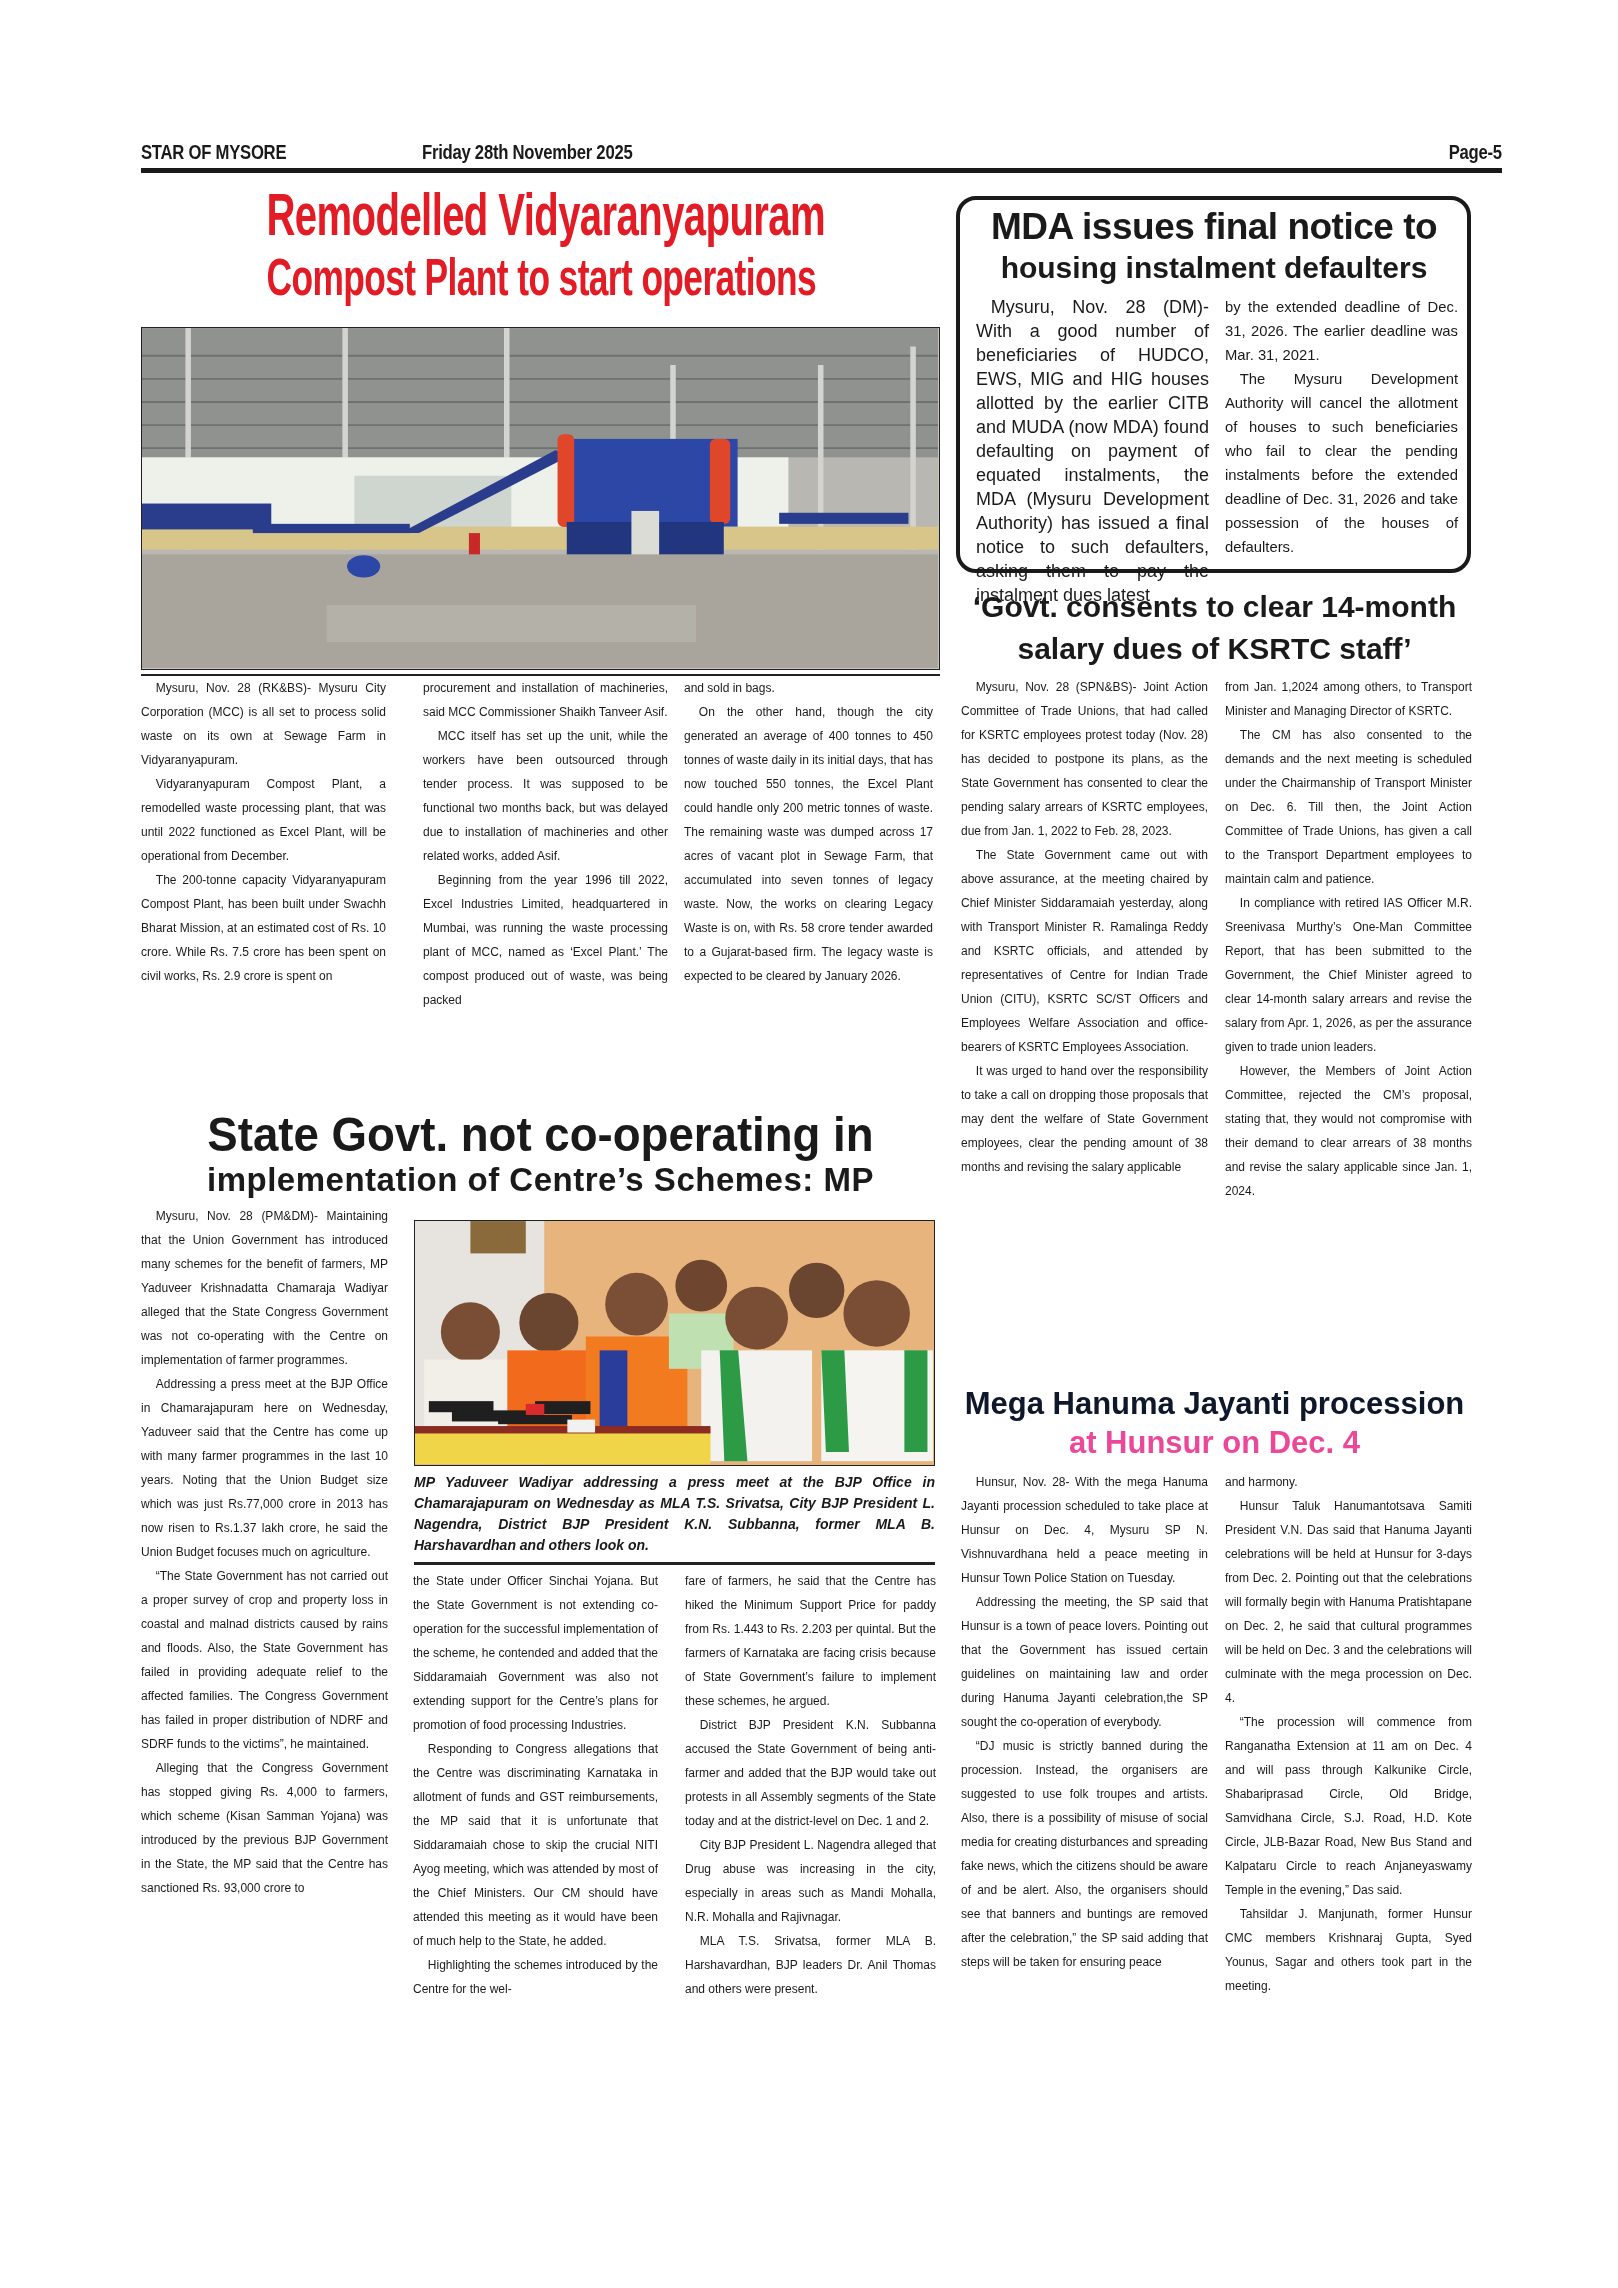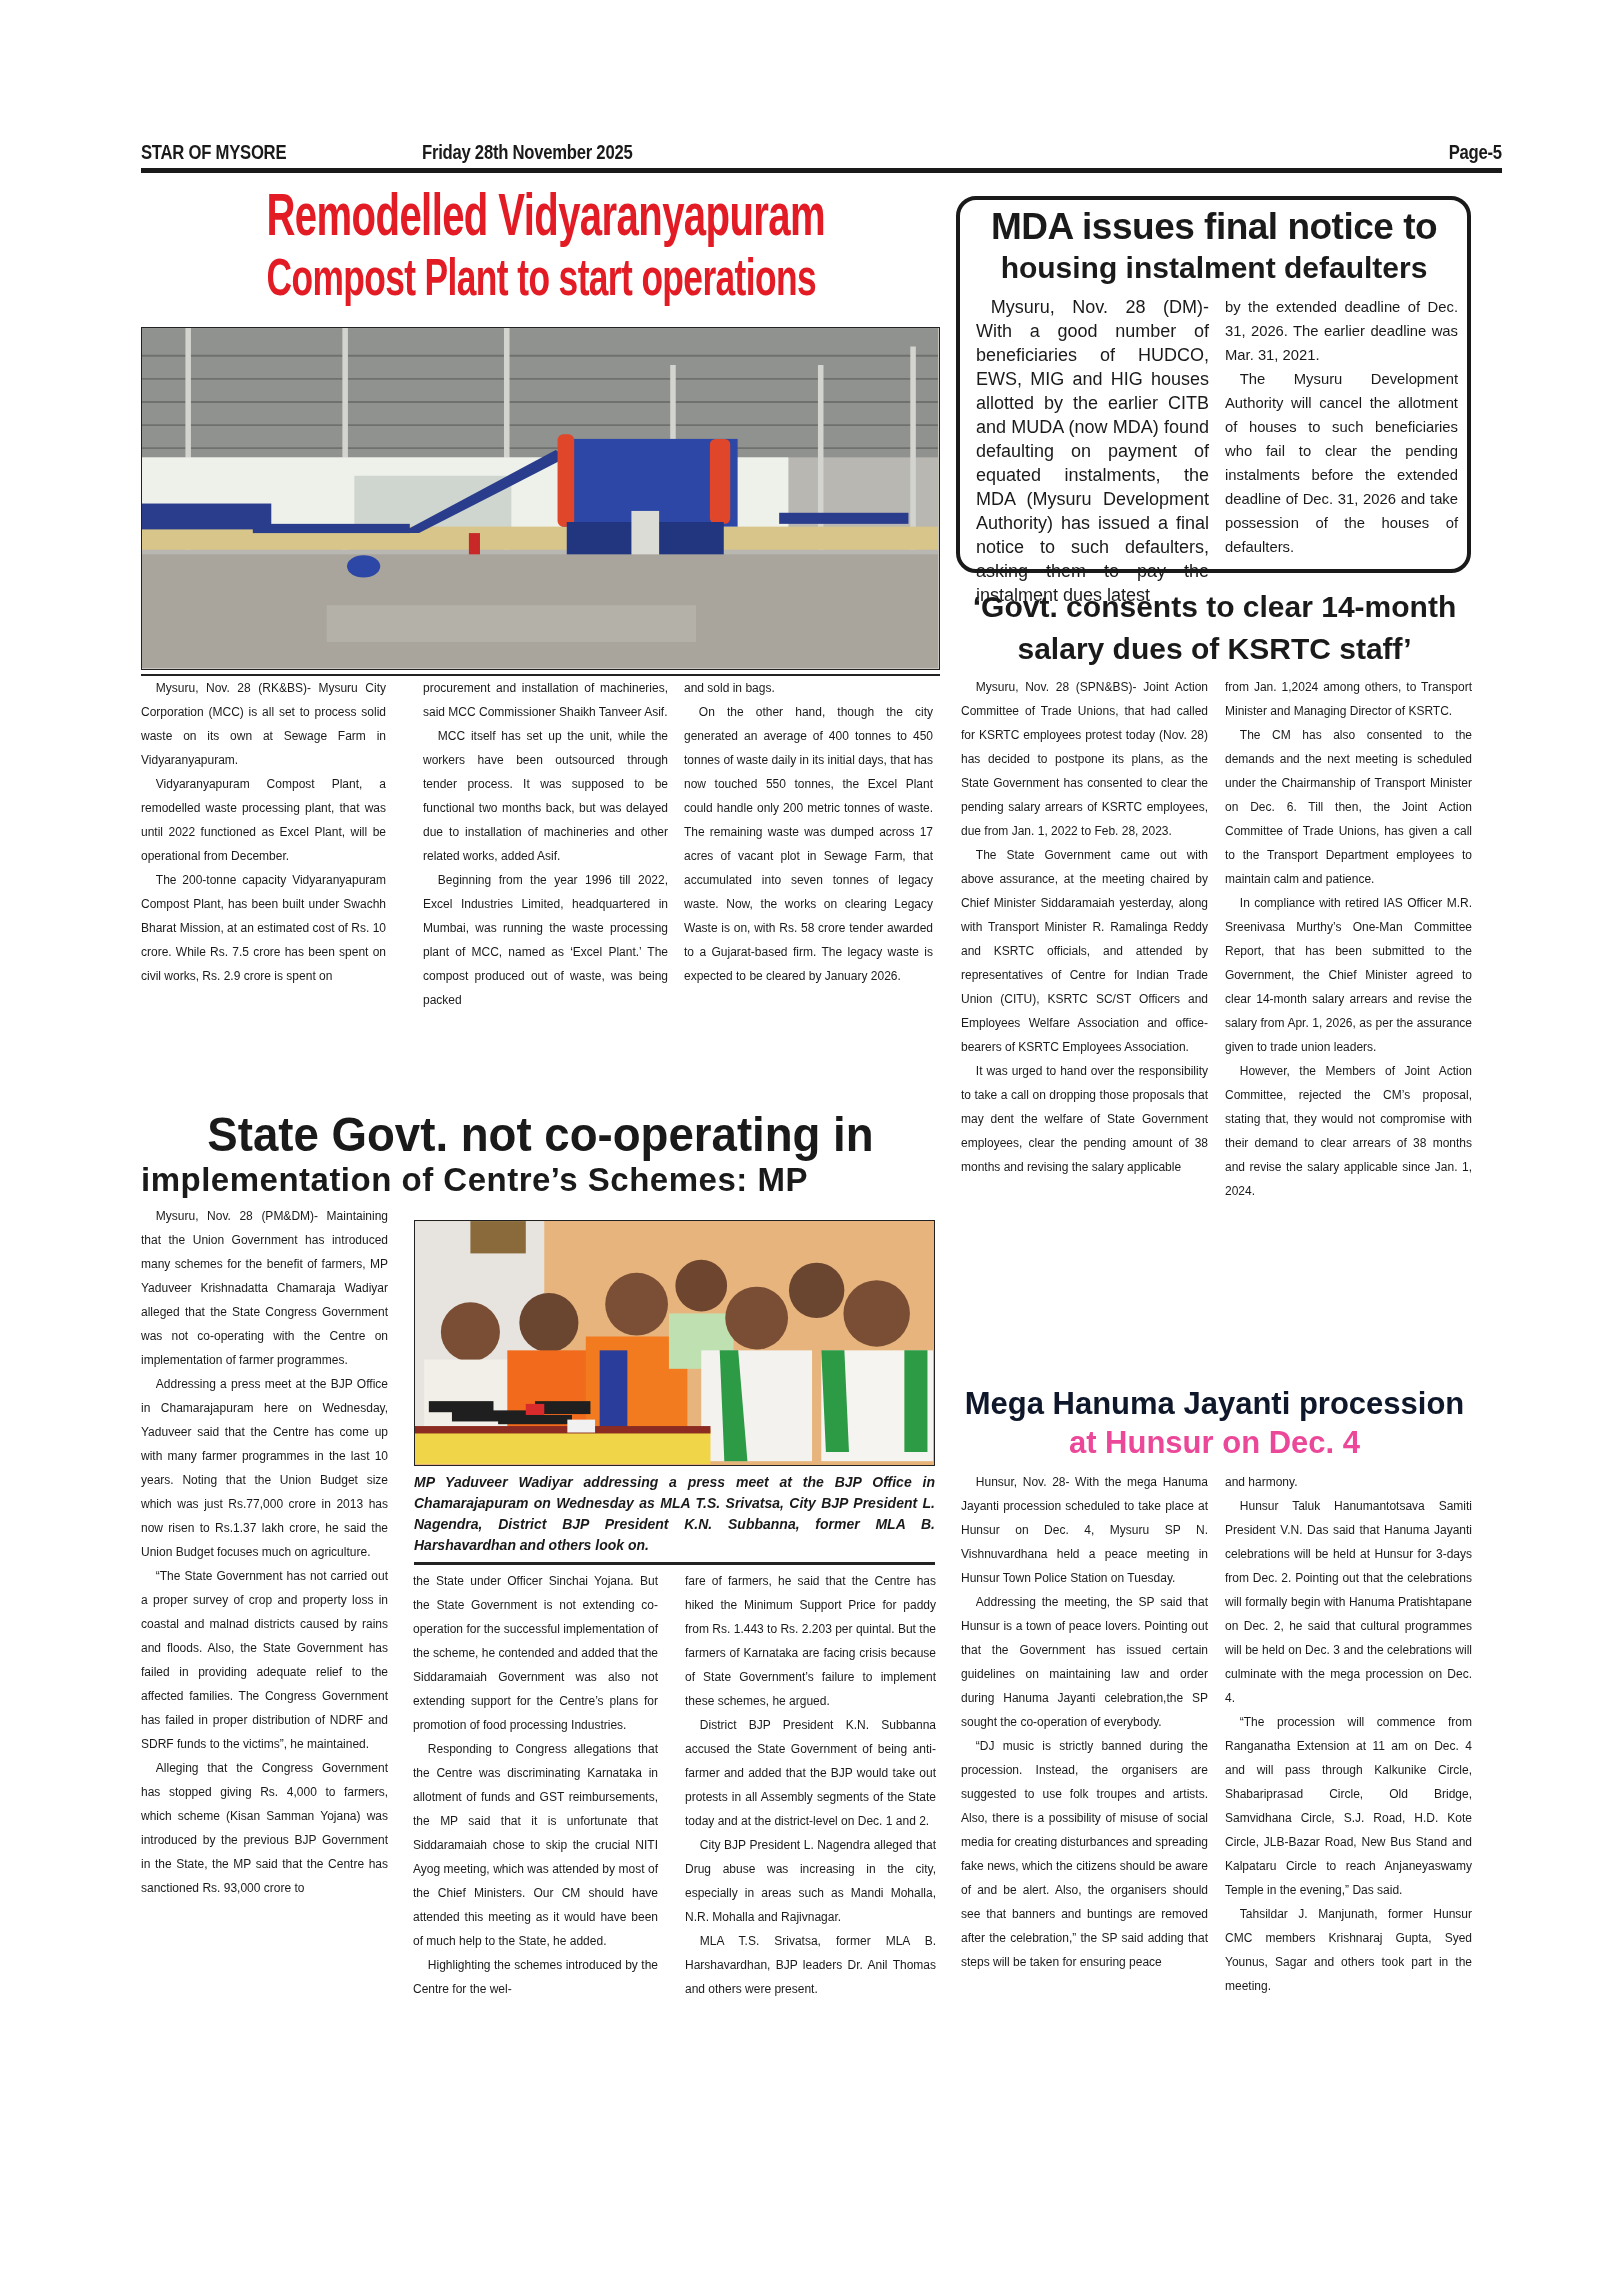--- a/index.html
+++ b/index.html
@@ -31,21 +31,21 @@
   
   .mda-box { left: 956px; top: 196px; width: 515px; height: 377px; border: 4.6px solid #1a1a1a; border-radius: 20px; }
   .mda-h1 { left: 960px; top: 205px; width: 508px; text-align: center; font-weight: bold; font-size: 37px; line-height: 44px; letter-spacing: -0.5px; white-space: nowrap; }
   .mda-h2 { left: 960px; top: 249px; width: 508px; text-align: center; font-weight: bold; font-size: 30px; line-height: 37px; white-space: nowrap; }
 
   
   .ks-h { left: 956px; top: 586px; width: 517px; text-align: center; font-weight: bold; font-size: 30px; line-height: 42px; white-space: nowrap; }
 
   
   .mp-h1 { left: 141px; top: 1108px; width: 799px; text-align: center; font-weight: bold; font-size: 48px; line-height: 54px; white-space: nowrap; transform: scaleX(0.95); transform-origin: center; }
-  .mp-h2 { left: 141px; top: 1159px; width: 799px; font-weight: bold; font-size: 33px; line-height: 41px; white-space: nowrap; letter-spacing: 0.5px; }
+  .mp-h2 { left: 141px; top: 1159px; width: 799px; text-align: center; font-weight: bold; font-size: 33px; line-height: 41px; white-space: nowrap; letter-spacing: 0.5px; }
   .mp-photo { left: 414px; top: 1220px; width: 521px; height: 246px; border: 1.8px solid #222; overflow: hidden; background: #e9b277; }
   .mp-caption { left: 414px; top: 1472px; width: 521px; font-size: 14px; line-height: 21px; font-weight: bold; font-style: italic; text-align: justify; }
   .mp-caprule { left: 414px; top: 1562px; width: 521px; height: 2.8px; background: #222; }
 
   
   .hj-h1 { left: 956px; top: 1384px; width: 517px; text-align: center; font-weight: bold; font-size: 31px; line-height: 39px; color: #0f172a; white-space: nowrap; }
   .hj-h2 { left: 956px; top: 1423px; width: 517px; text-align: center; font-weight: bold; font-size: 31px; line-height: 39px; color: #ec4899; white-space: nowrap; }
 
   svg { display: block; }
 </style>

